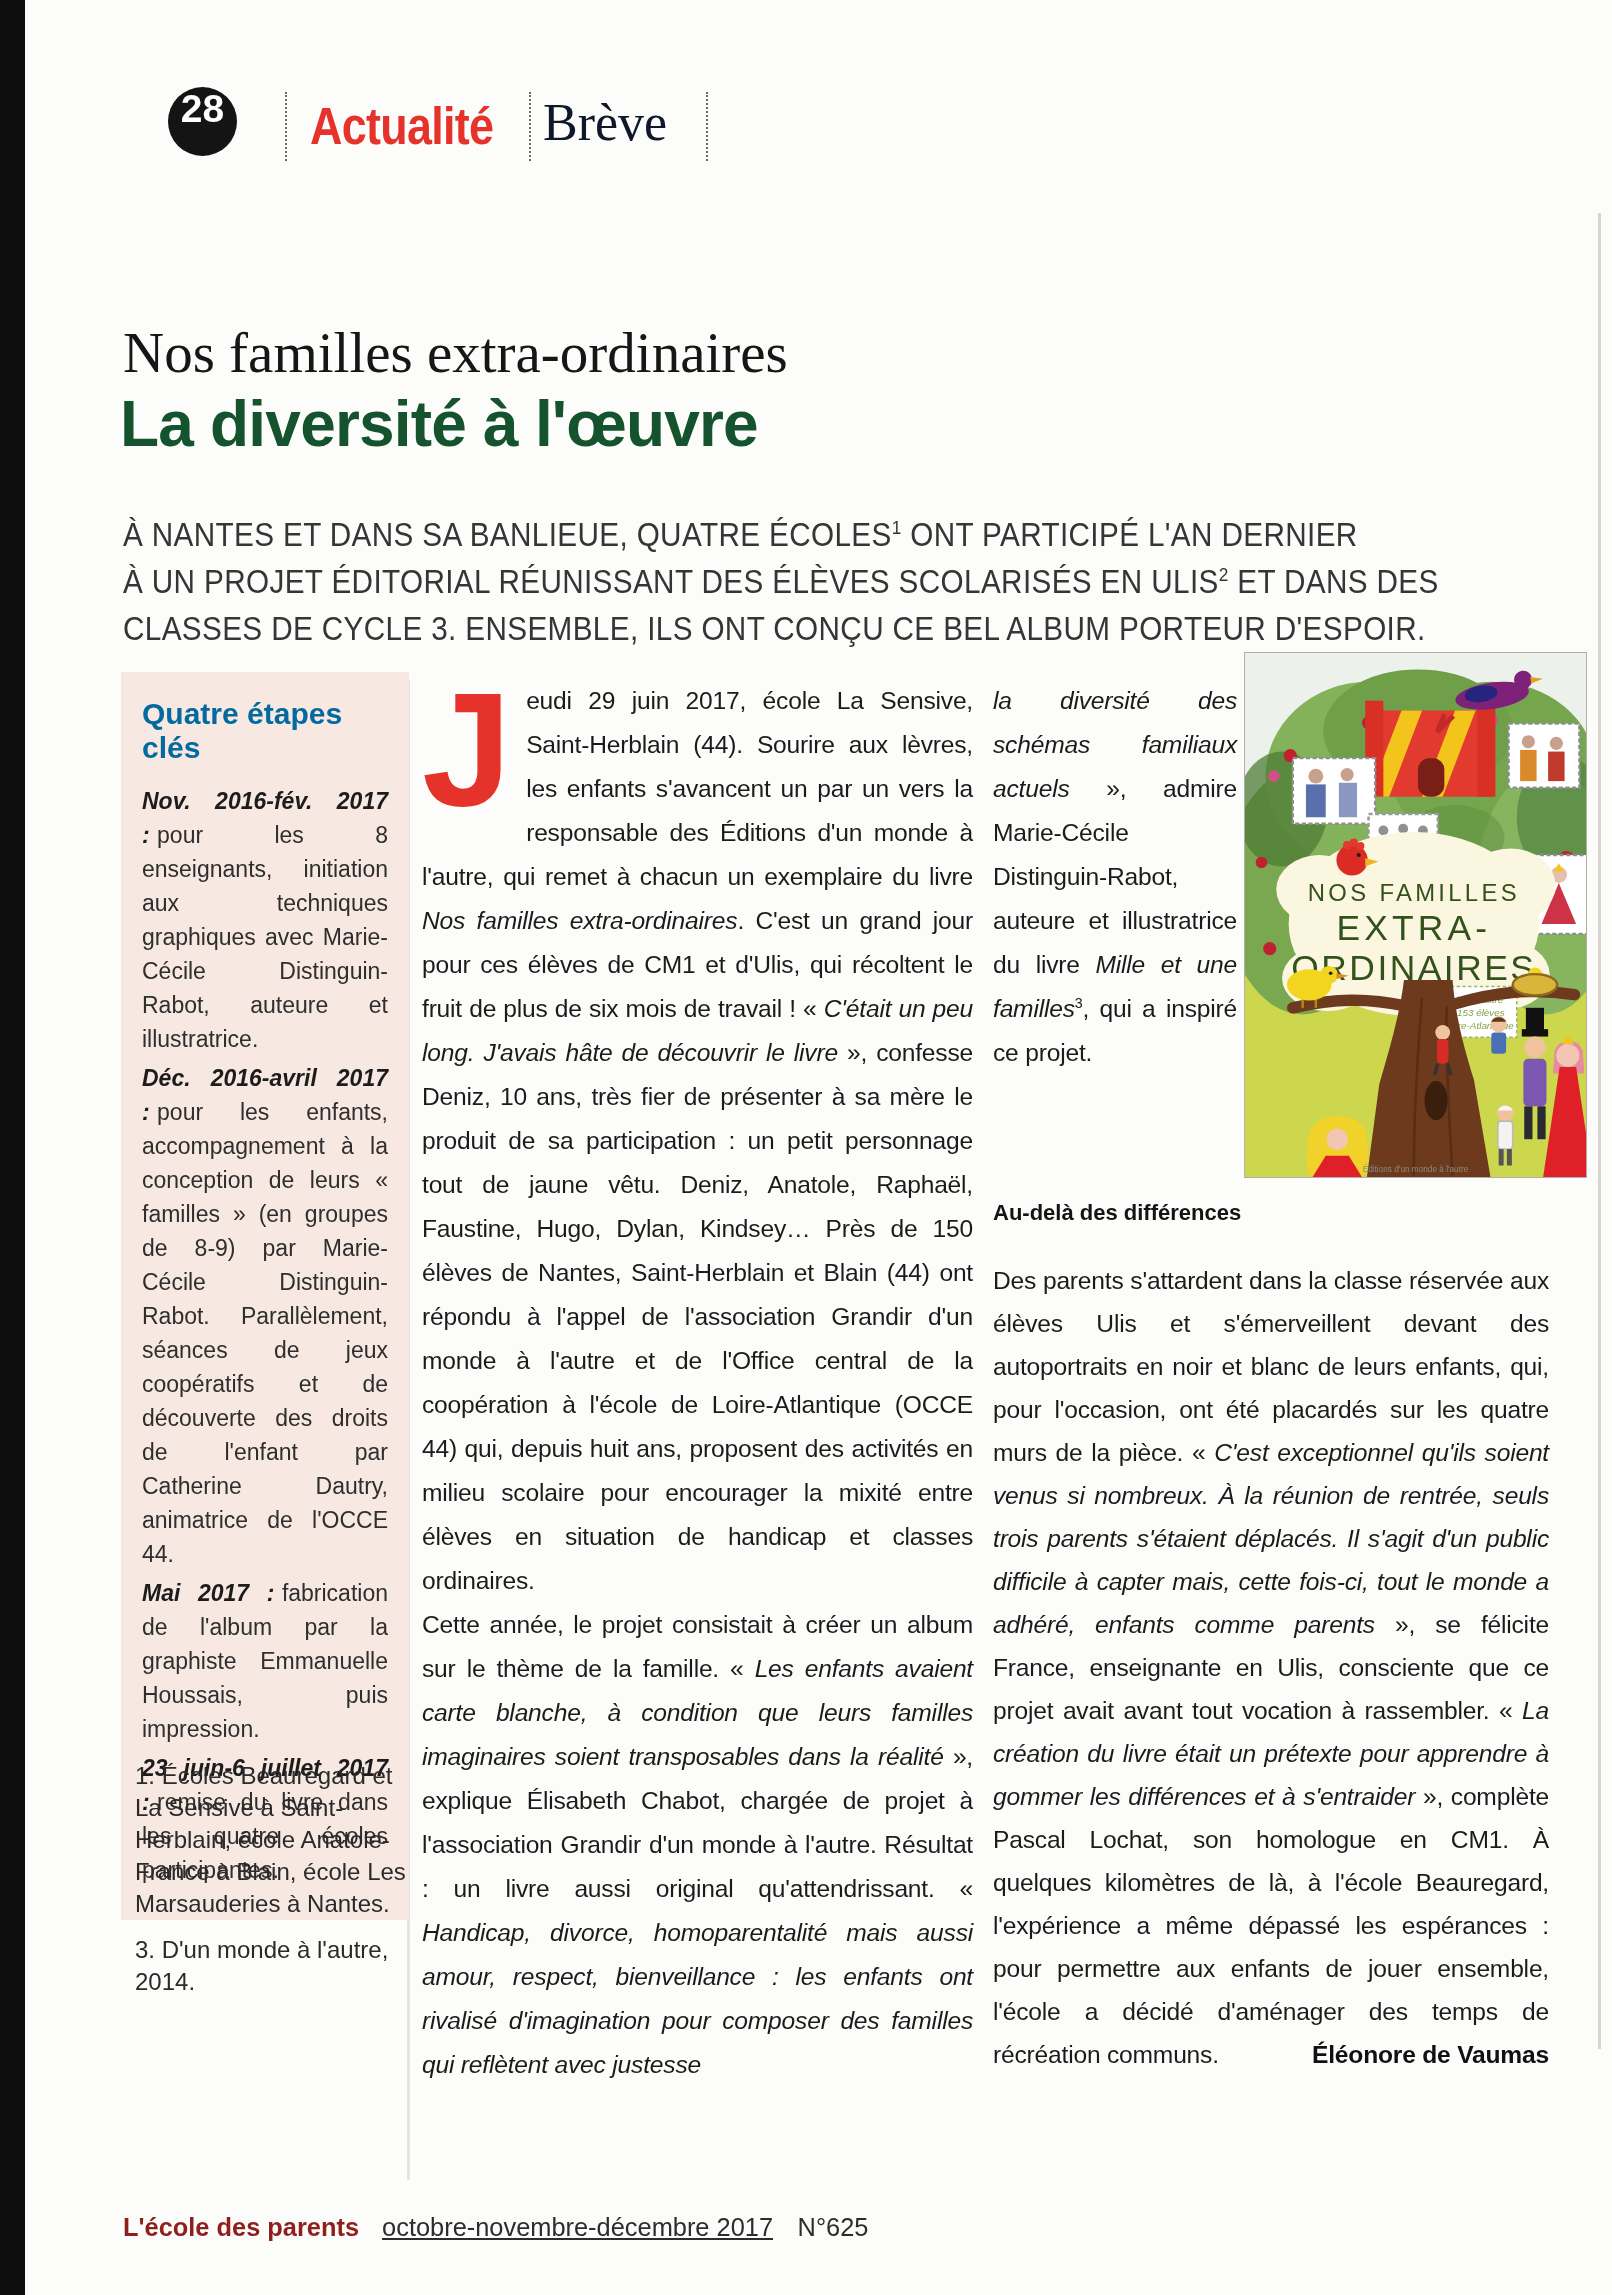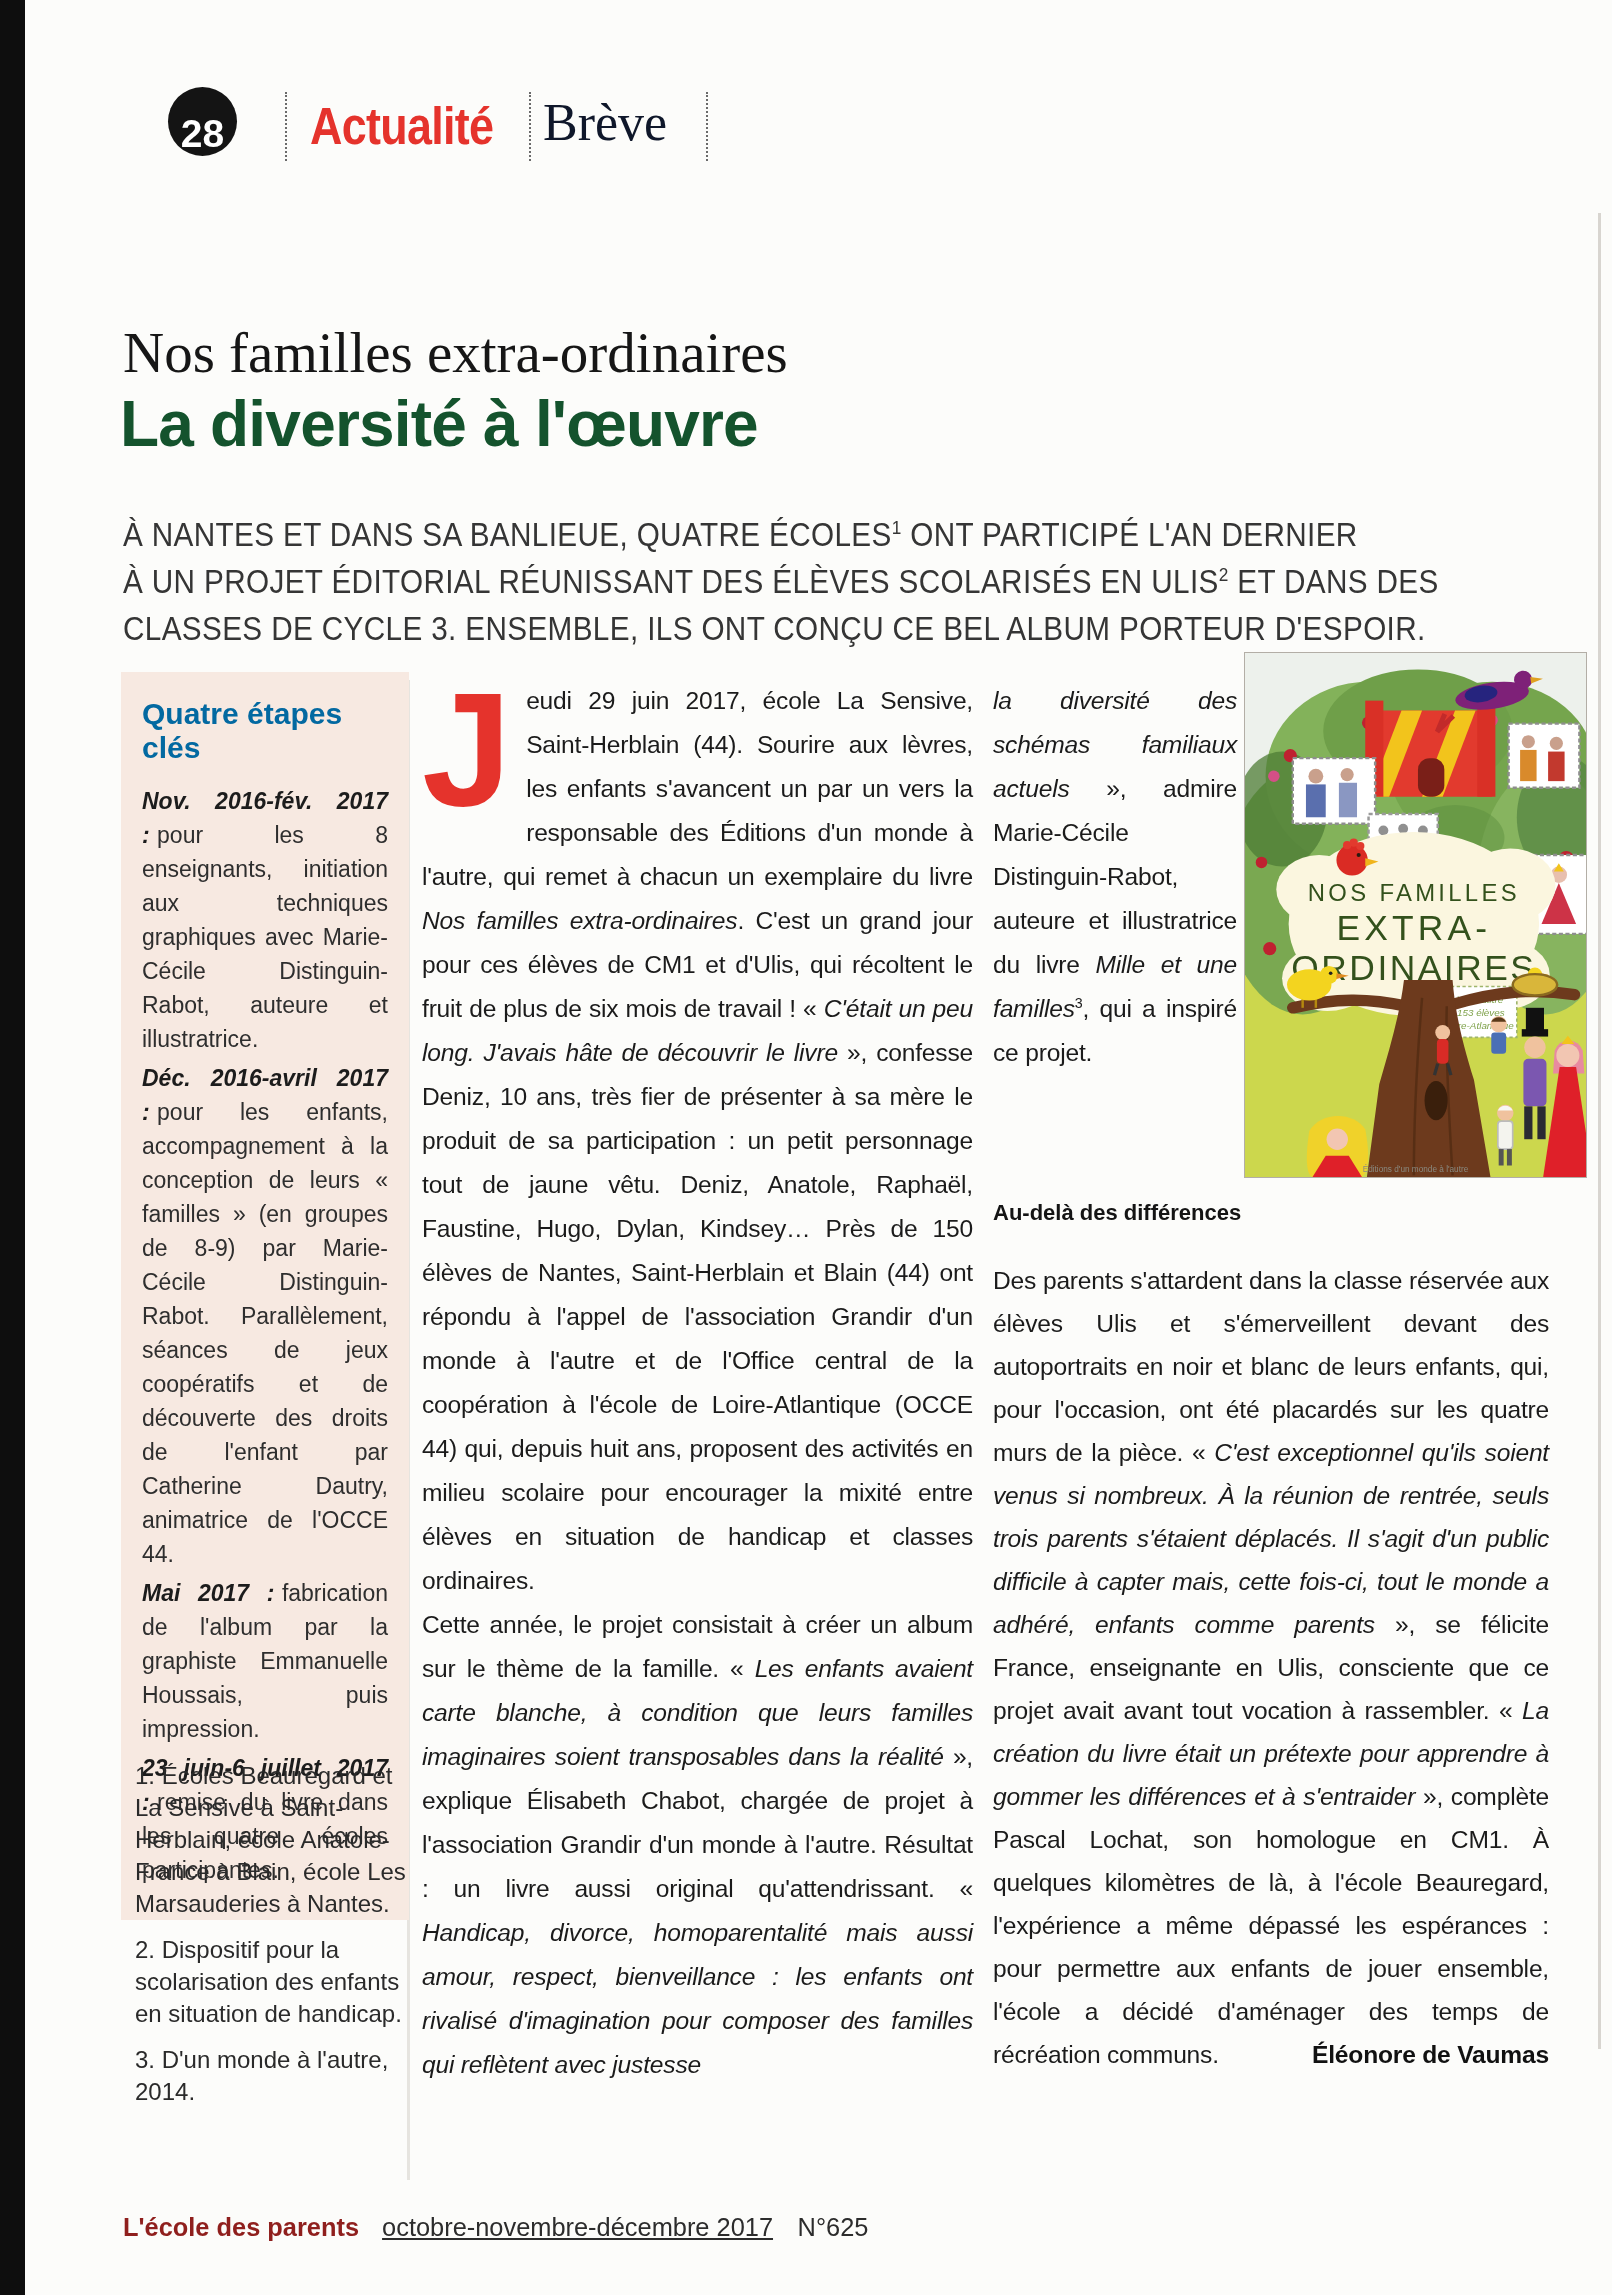--- a/index.html
+++ b/index.html
@@ -5,21 +5,21 @@
   html,body{margin:0;padding:0;background:#888;}
   #page{position:relative;width:1613px;height:2295px;background:#fcfcfa;overflow:hidden;
         font-family:"Liberation Sans",sans-serif;color:#1b1b1b;}
   .abs{position:absolute;}
   
   .scan-left{left:0;top:0;width:24.6px;height:2295px;background:#0e0e0e;}
   .scan-right{left:1598px;top:213px;width:2.5px;height:1836px;background:#d8d5d0;}
   .gutter{left:407px;top:680px;width:2.5px;height:1500px;background:#e6e4df;}
   
   .badge{left:168px;top:87px;width:69px;height:69px;border-radius:50%;background:#141414;color:#fff;
-         font-weight:bold;font-size:39px;display:flex;align-items:flex-end;justify-content:center;}
+         font-weight:bold;font-size:39px;display:flex;align-items:flex-start;justify-content:center;}
   .hdr-sep{top:92px;height:69px;border-left:2.5px dotted #6a6a6a;width:0;}
   .section-label{left:310px;top:97px;font-size:51px;font-weight:bold;color:#e5332c;
          transform:scaleX(.88);transform-origin:left top;letter-spacing:-0.8px;white-space:nowrap;}
   .rubric-label{left:543px;top:93px;font-family:"Liberation Serif",serif;font-size:52px;color:#0f172a;white-space:nowrap;}
   
   .kicker{left:123px;top:320px;font-family:"Liberation Serif",serif;font-size:57px;color:#161616;white-space:nowrap;}
   .title{left:120px;top:387px;font-size:64px;font-weight:bold;color:#14532d;letter-spacing:-0.8px;white-space:nowrap;}
   .standfirst{left:123px;top:511px;transform:scaleX(.9);transform-origin:left top;color:#353535;}
   .standfirst .sf-line{font-size:33px;line-height:47px;font-weight:500;white-space:nowrap;letter-spacing:0.4px;}
   
@@ -77,21 +77,20 @@
   <div class="abs sidebar">
     <p class="sb-title">Quatre étapes clés</p>
     <p class="sb-entry"><span class="sb-date">Nov. 2016-fév. 2017 :</span><span>pour les 8 enseignants, initiation aux techniques graphiques avec Marie-Cécile Distinguin-Rabot, auteure et illustratrice.</span></p>
     <p class="sb-entry"><span class="sb-date">Déc. 2016-avril 2017 :</span><span>pour les enfants, accompagnement à la conception de leurs « familles » (en groupes de 8-9) par Marie-Cécile Distinguin-Rabot. Parallèlement, séances de jeux coopératifs et de découverte des droits de l'enfant par Catherine Dautry, animatrice de l'OCCE 44.</span></p>
     <p class="sb-entry"><span class="sb-date">Mai 2017 :</span><span>fabrication de l'album par la graphiste Emmanuelle Houssais, puis impression.</span></p>
     <p class="sb-entry"><span class="sb-date">23 juin-6 juillet 2017 :</span><span>remise du livre dans les quatre écoles participantes.</span></p>
   </div>
 
   <div class="abs footnotes">
     <p class="footnote">1. Écoles Beauregard et La Sensive à Saint-Herblain, école Anatole-France à Blain, école Les Marsauderies à Nantes.</p>
-    <p class="footnote">2. Dispositif pour la scolarisation des enfants en situation de handicap.</p>
     <p class="footnote">3. D'un monde à l'autre, 2014.</p>
   </div>
 
   <div class="abs col-main">
     <p><span class="dropcap">J</span><span><span>eudi 29 juin 2017, école La Sensive, Saint-Herblain (44). Sourire aux lèvres, les enfants s'avancent un par un vers la responsable des Éditions d'un monde à l'autre, qui remet à chacun un exemplaire du livre </span><span class="seg-i">Nos familles extra-ordinaires</span><span>. C'est un grand jour pour ces élèves de CM1 et d'Ulis, qui récoltent le fruit de plus de six mois de travail ! « </span><span class="seg-i">C'était un peu long. J'avais hâte de découvrir le livre</span><span> », confesse Deniz, 10 ans, très fier de présenter à sa mère le produit de sa participation : un petit personnage tout de jaune vêtu. Deniz, Anatole, Raphaël, Faustine, Hugo, Dylan, Kindsey… Près de 150 élèves de Nantes, Saint-Herblain et Blain (44) ont répondu à l'appel de l'association Grandir d'un monde à l'autre et de l'Office central de la coopération à l'école de Loire-Atlantique (OCCE 44) qui, depuis huit ans, proposent des activités en milieu scolaire pour encourager la mixité entre élèves en situation de handicap et classes ordinaires.</span></span></p>
     <p><span><span>Cette année, le projet consistait à créer un album sur le thème de la famille. « </span><span class="seg-i">Les enfants avaient carte blanche, à condition que leurs familles imaginaires soient transposables dans la réalité</span><span> », explique Élisabeth Chabot, chargée de projet à l'association Grandir d'un monde à l'autre. Résultat : un livre aussi original qu'attendrissant. « </span><span class="seg-i">Handicap, divorce, homoparentalité mais aussi amour, respect, bienveillance : les enfants ont rivalisé d'imagination pour composer des familles qui reflètent avec justesse</span></span></p>
   </div>
 
   <div class="abs col-narrow">
     <span><span class="seg-i">la diversité des schémas familiaux actuels</span><span> », admire Marie-Cécile Distinguin-Rabot, auteure et illustratrice du livre </span><span class="seg-i">Mille et une familles</span><span class="seg-sup">3</span><span>, qui a inspiré ce projet.</span></span>

